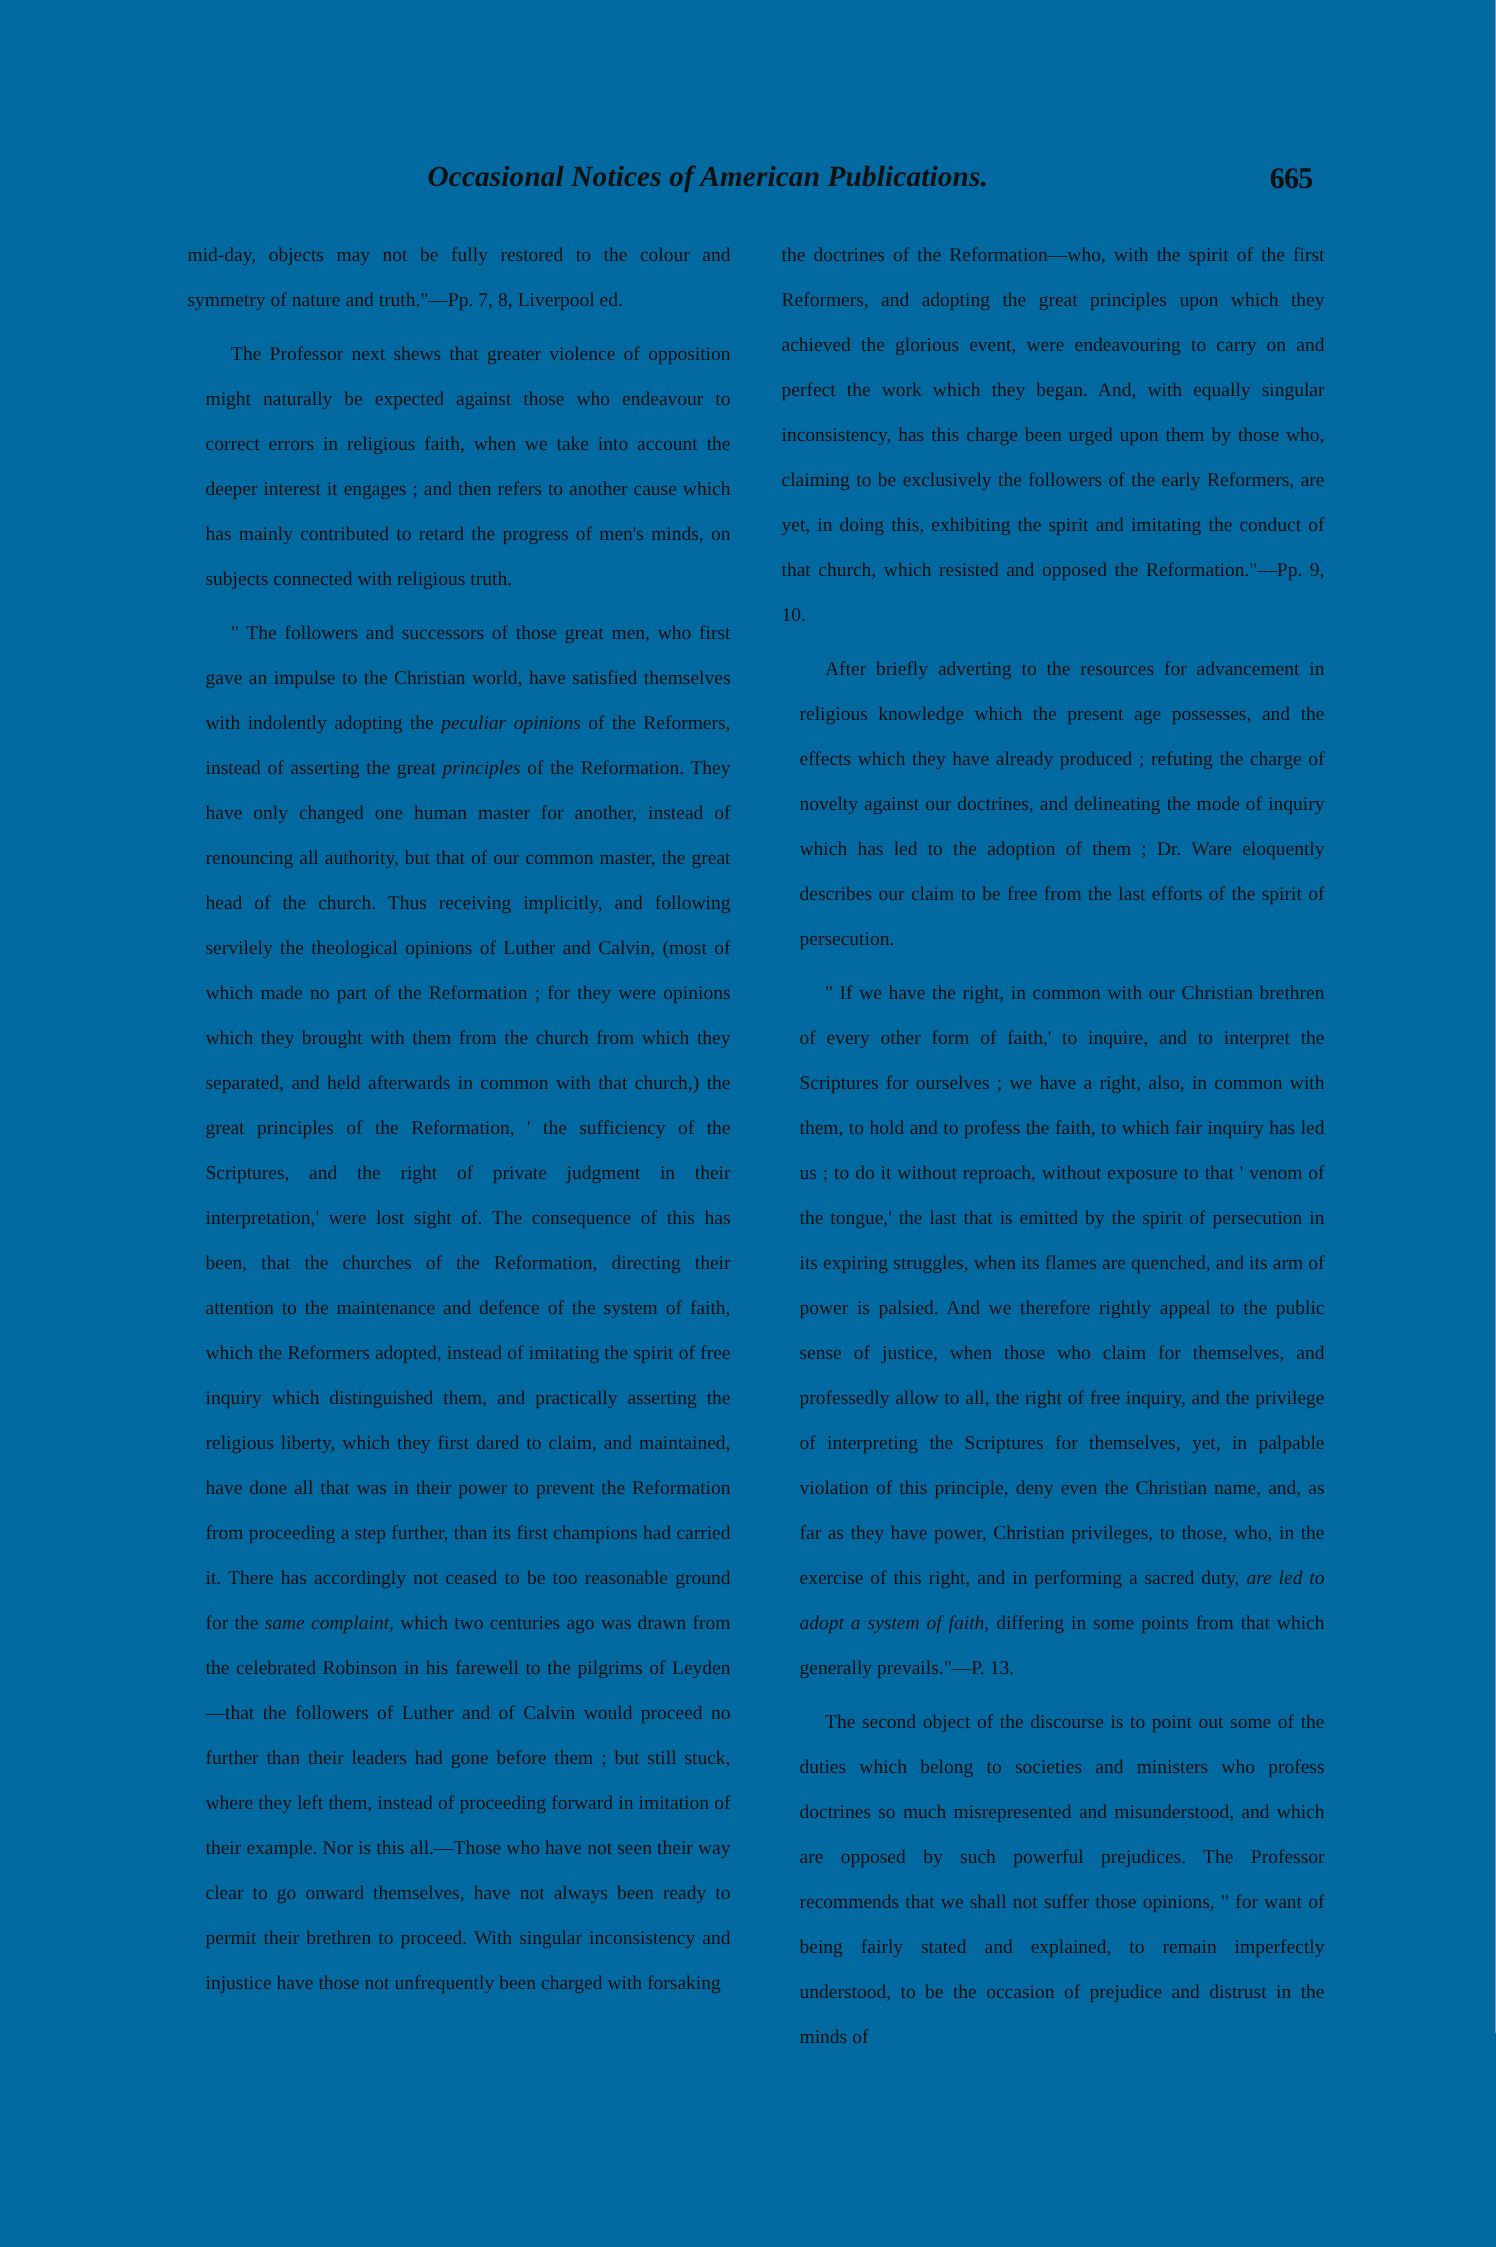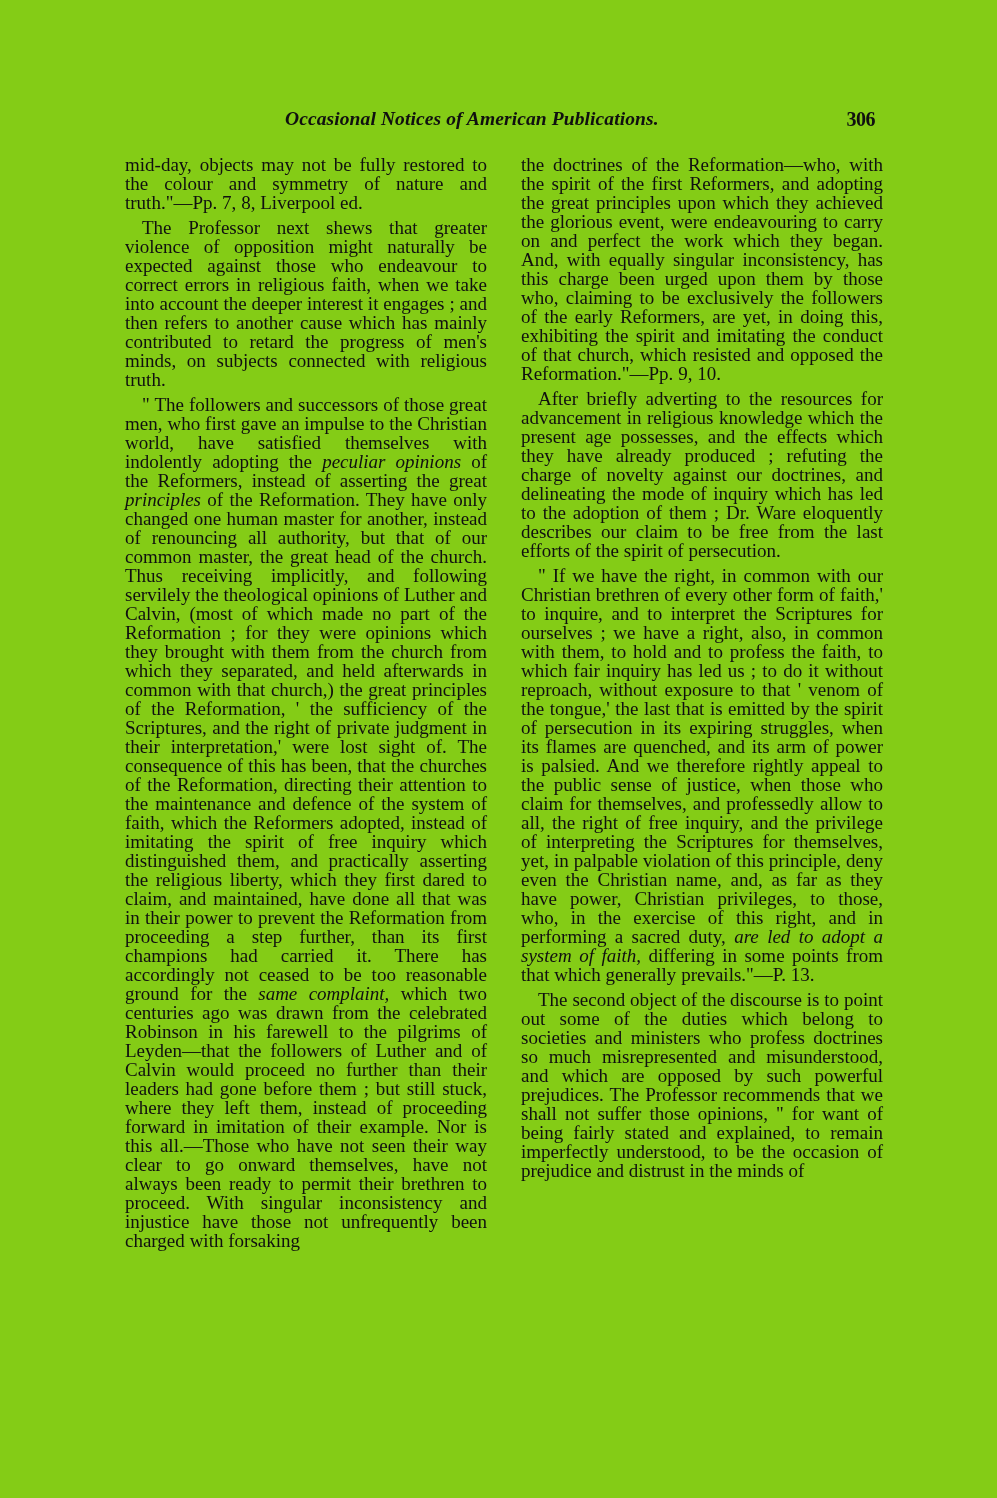--- a/index.html
+++ b/index.html
@@ -13,21 +13,21 @@
     height: 1498px;
     overflow: hidden;
     font-family: "Liberation Serif", "DejaVu Serif", serif;
     color: #101010;
   }
 
   #page {
     position: relative;
     width: 997px;
     height: 1498px;
-    background: #84cc16;
+    background: #0369a1;
   }
 
   
   #running-head {
     position: absolute;
     left: 125px;
     top: 108px;
     width: 750px;
     height: 30px;
   }
@@ -62,45 +62,45 @@
     position: absolute;
     top: 0;
     width: 362px;
     height: 1250px;
   }
   .col-left  { left: 0; }
   .col-right { left: 396px; }
 
   .para {
     margin: 0;
-    font-size: 19px;
-    line-height: 19px;
+    font-size: 13px;
+    line-height: 30px;
     text-align: justify;
     text-justify: inter-word;
     word-spacing: 0.1px;
     -webkit-hyphens: none;
     hyphens: none;
   }
-  .para + .para { margin-top: 6px; }
+  .para + .para { margin-top: 6px; margin-left: 12px; }
   .para.indent { text-indent: 17px; }
   .para i { font-style: italic; }
 
   
   .para, #running-head .rh-title, #running-head .rh-folio {
     text-rendering: optimizeLegibility;
   }
 </style>
 </head>
 <body>
 
 <div id="page">
 
   <div id="running-head">
     <span class="rh-title">Occasional Notices of American Publications.</span>
-    <span class="rh-folio">306</span>
+    <span class="rh-folio">665</span>
   </div>
 
   <div id="columns">
     <div class="col col-left" id="col-left">
         <p class="para"><span>mid-day, objects may not be fully restored to the colour and symmetry of nature and truth."—Pp. 7, 8, Liverpool ed.</span></p>
         <p class="para indent"><span>The Professor next shews that greater violence of opposition might naturally be expected against those who endeavour to correct errors in religious faith, when we take into account the deeper interest it engages ; and then refers to another cause which has mainly contributed to retard the progress of men's minds, on subjects connected with religious truth.</span></p>
         <p class="para indent"><span>" The followers and successors of those great men, who first gave an impulse to the Christian world, have satisfied themselves with indolently adopting the </span><i>peculiar opinions</i><span> of the Reformers, instead of asserting the great </span><i>principles</i><span> of the Reformation. They have only changed one human master for another, instead of renouncing all authority, but that of our common master, the great head of the church. Thus receiving implicitly, and following servilely the theological opinions of Luther and Calvin, (most of which made no part of the Reformation ; for they were opinions which they brought with them from the church from which they separated, and held afterwards in common with that church,) the great principles of the Reformation, ' the sufficiency of the Scriptures, and the right of private judgment in their interpretation,' were lost sight of. The consequence of this has been, that the churches of the Reformation, directing their attention to the maintenance and defence of the system of faith, which the Reformers adopted, instead of imitating the spirit of free inquiry which distinguished them, and practically asserting the religious liberty, which they first dared to claim, and maintained, have done all that was in their power to prevent the Reformation from proceeding a step further, than its first champions had carried it. There has accordingly not ceased to be too reasonable ground for the </span><i>same complaint,</i><span> which two centuries ago was drawn from the celebrated Robinson in his farewell to the pilgrims of Leyden—that the followers of Luther and of Calvin would proceed no further than their leaders had gone before them ; but still stuck, where they left them, instead of proceeding forward in imitation of their example. Nor is this all.—Those who have not seen their way clear to go onward themselves, have not always been ready to permit their brethren to proceed. With singular inconsistency and injustice have those not unfrequently been charged with forsaking</span></p>
       </div>
     <div class="col col-right" id="col-right">
         <p class="para"><span>the doctrines of the Reformation—who, with the spirit of the first Reformers, and adopting the great principles upon which they achieved the glorious event, were endeavouring to carry on and perfect the work which they began. And, with equally singular inconsistency, has this charge been urged upon them by those who, claiming to be exclusively the followers of the early Reformers, are yet, in doing this, exhibiting the spirit and imitating the conduct of that church, which resisted and opposed the Reformation."—Pp. 9, 10.</span></p>

